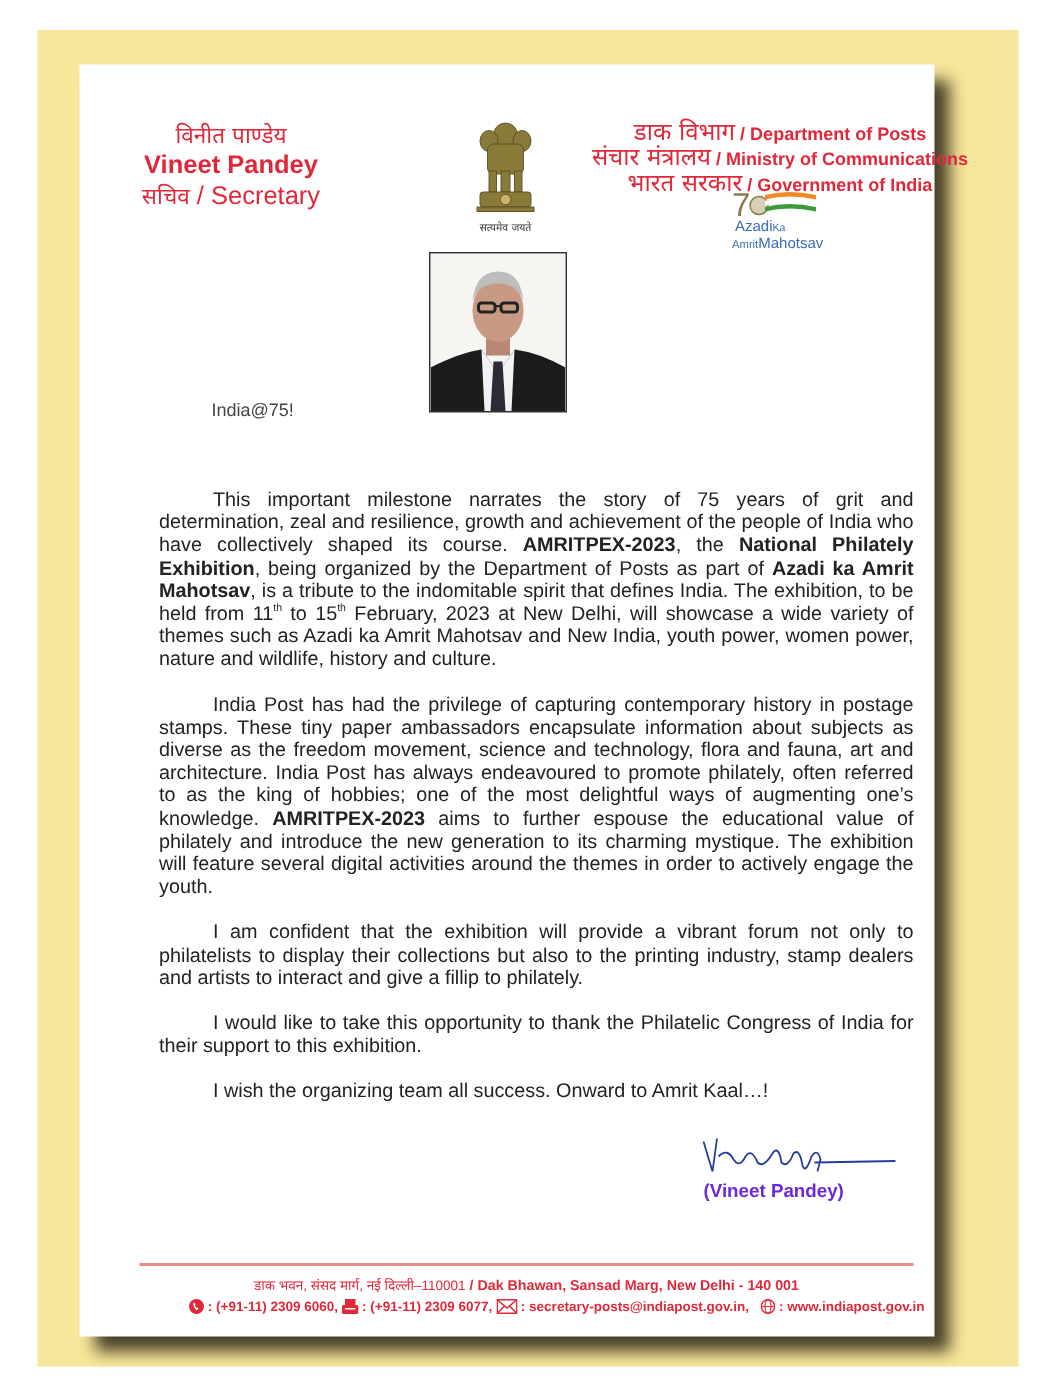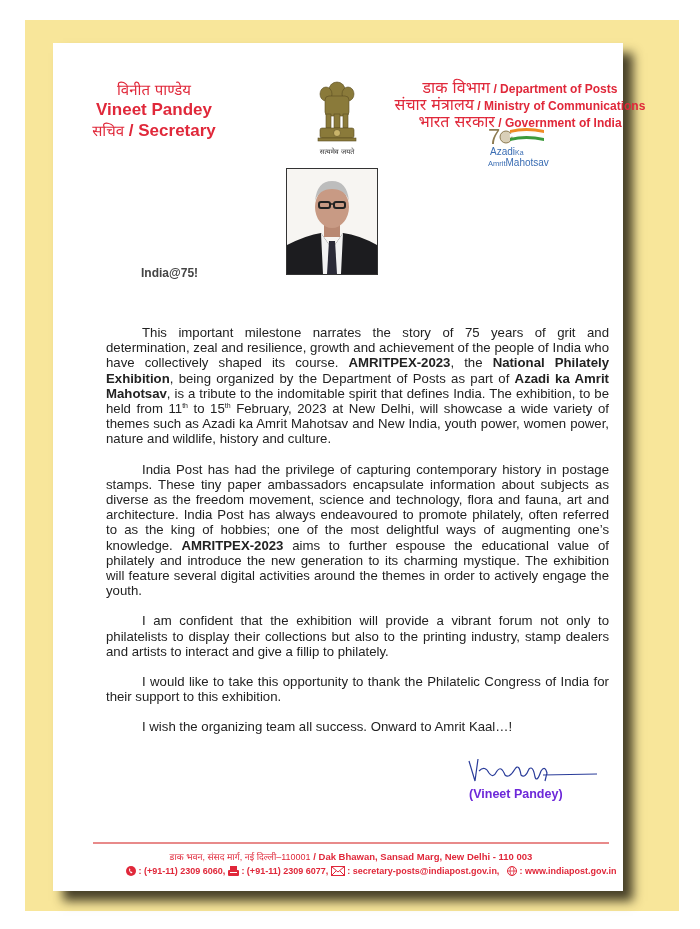--- a/index.html
+++ b/index.html
@@ -15,39 +15,39 @@
     position: absolute; left: 53px; top: 43px; width: 570px; height: 848px;
     background: #ffffff;
     box-shadow: 10px 10px 10px rgba(40,35,20,0.85);
   }
   .red { color: #e0283a; }
   .hdr-left { position: absolute; left: 80px; top: 80px; width: 148px; text-align: center; }
   .hdr-left .hindi-name { font-family: "DejaVu Sans", sans-serif; font-size: 15px; line-height: 20px; }
   .hdr-left .eng-name { font-size: 17px; font-weight: bold; line-height: 20px; }
   .hdr-left .title-line { font-size: 17px; line-height: 22px; }
   .hdr-left .title-line .hi { font-family: "DejaVu Sans", sans-serif; font-size: 15px; font-weight: normal; }
-  .hdr-left .title-line .en { font-weight: bold; text-align: center; }
+  .hdr-left .title-line .en { font-weight: normal; text-align: center; }
 
   .emblem { position: absolute; left: 305px; top: 78px; width: 64px; height: 84px; text-align: center; }
   .emblem svg { display: block; margin: 0 auto; }
   .emblem .motto { font-family: "DejaVu Sans", sans-serif; font-size: 7px; color: #333; line-height: 9px; }
 
   .hdr-right { position: absolute; left: 388px; top: 80px; width: 264px; text-align: center; }
   .hdr-right div { font-size: 12px; font-weight: bold; line-height: 16px; }
   .hdr-right .hi { font-family: "DejaVu Sans", sans-serif; font-weight: normal; font-size: 16px; }
 
   .akam { position: absolute; left: 488px; top: 124px; width: 70px; height: 44px; }
   .akam .t1 { position: absolute; left: 2px; top: 22px; font-size: 10px; color: #3a6db3; }
   .akam .t1 .ka { font-size: 7px; }
   .akam .t2 { position: absolute; left: 0; top: 33px; font-size: 7.5px; color: #3a6db3; }
   .akam .t2 .big { font-size: 10px; }
 
   .photo { position: absolute; left: 286px; top: 168px; width: 90px; height: 105px; border: 1.5px solid #333; background: #fafafa; overflow: hidden; }
 
-  .greeting { position: absolute; left: 141px; top: 266px; font-size: 12px; font-weight: bold; color: #444; }
+  .greeting { position: absolute; left: 141px; top: 266px; font-size: 12px; font-weight: normal; color: #444; }
 
   .body-text {
     position: absolute; left: 106px; top: 325px; width: 503px;
     font-size: 13.2px; line-height: 15.2px; color: #222; text-align: justify;
   }
   .body-text p { margin: 0 0 15px 0; text-indent: 36px; }
   .body-text b { font-weight: bold; }
   .body-text sup { font-size: 7px; line-height: 0; }
 
   .signature { position: absolute; left: 465px; top: 757px; width: 140px; height: 28px; }
@@ -136,21 +136,21 @@
   <p><span>I wish the organizing team all success. Onward to Amrit Kaal…!</span></p>
 </div>
 
 <svg class="signature" viewBox="0 0 140 28">
   <path d="M4 4 L10 24 L13 2 M14 14 Q20 8 24 16 Q28 22 32 14 Q36 8 40 18 Q44 22 50 12 Q54 6 56 18 Q60 22 64 12 Q68 8 70 20 Q72 26 76 14 Q80 8 82 16 L80 24 M78 18 L132 17" fill="none" stroke="#2a3c9a" stroke-width="1.2"></path>
 </svg>
 <div class="sign-name">(Vineet Pandey)</div>
 
 <div class="footer-rule"></div>
 <div class="footer-addr red">
-  <span class="hi">डाक भवन, संसद मार्ग, नई दिल्ली–110001</span><span class="en"> / Dak Bhawan, Sansad Marg, New Delhi - 110 003</span>
+  <span class="hi">डाक भवन, संसद मार्ग, नई दिल्ली–110001</span><span class="en"> / Dak Bhawan, Sansad Marg, New Delhi - 140 001</span>
 </div>
 <div class="footer-contacts red">
   <svg class="ico" width="10" height="10" viewBox="0 0 10 10">
     <circle cx="5" cy="5" r="5" fill="#e0283a"></circle>
     <path d="M3 2.5 Q2.5 5 5 7.5 L6.5 6.5 L5.5 5.5 L5 6 Q4 5 4 4 L4.5 3.5 L3.5 2.5 Z" fill="#fff"></path>
   </svg>
   <span>: (+91-11) 2309 6060,</span>
   <svg class="ico" width="11" height="10" viewBox="0 0 11 10">
     <rect x="2" y="0" width="7" height="4" fill="#e0283a"></rect>
     <rect x="0" y="4" width="11" height="6" rx="1" fill="#e0283a"></rect>

